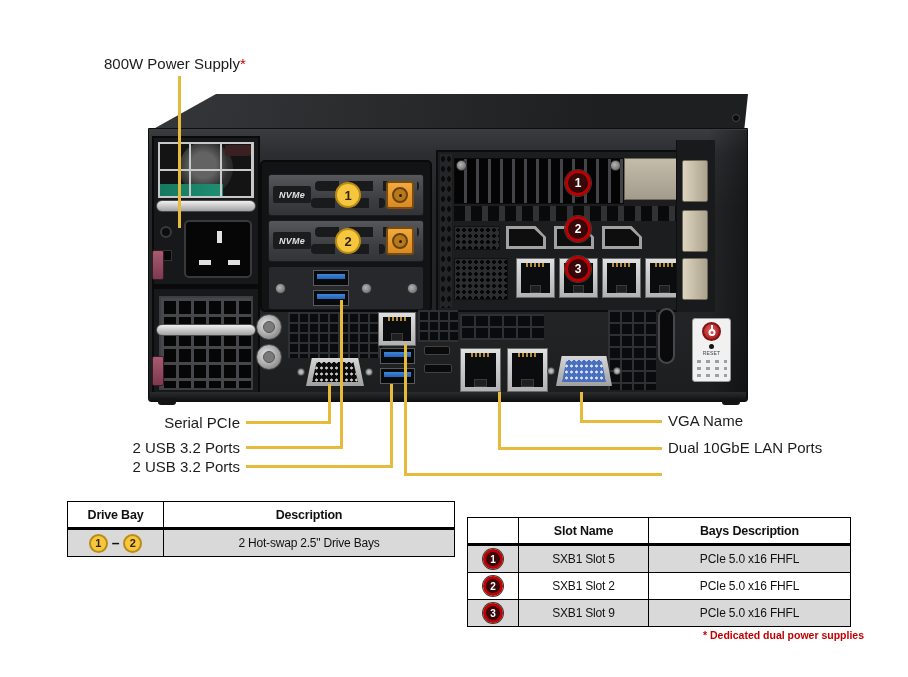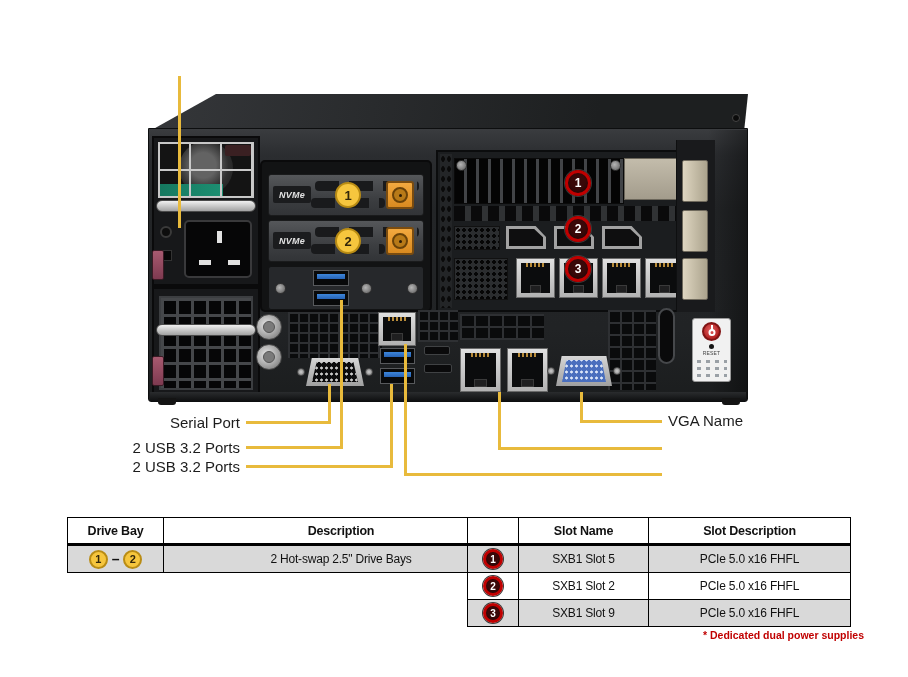--- a/index.html
+++ b/index.html
@@ -180,20 +180,23 @@
   .bay-dash{display:inline-block;margin:0 4px;font-weight:bold;font-size:14px;vertical-align:middle;}
 
   .footnote{position:absolute;right:44px;top:629px;font-size:10.5px;font-weight:bold;
             color:#C00000;z-index:7;}
 </style>
 </head>
 <body>
 
 <div id="stage">
 
+  <div class="callout-label" style="left:104px;top:55px;">
+    <span>800W Power Supply</span><span class="red">*</span>
+  </div>
 
   <div class="cl" style="left:178px;top:76px;width:3px;height:152px;"></div>
   <div class="cl" style="left:328px;top:384px;width:3px;height:40px;"></div>
   <div class="cl" style="left:246px;top:421px;width:85px;height:3px;"></div>
   <div class="cl" style="left:340px;top:300px;width:3px;height:149px;"></div>
   <div class="cl" style="left:246px;top:446px;width:97px;height:3px;"></div>
   <div class="cl" style="left:390px;top:384px;width:3px;height:84px;"></div>
   <div class="cl" style="left:246px;top:465px;width:147px;height:3px;"></div>
   <div class="cl" style="left:580px;top:392px;width:3px;height:31px;"></div>
   <div class="cl" style="left:580px;top:420px;width:82px;height:3px;"></div>
@@ -368,27 +371,28 @@
       <div class="led-row"></div>
       <div class="led-row"></div>
       <div class="led-row"></div>
     </div>
 
     <div class="bottom-strip"></div>
     <div class="foot" style="left:10px;top:306px;"></div>
     <div class="foot" style="left:574px;top:306px;"></div>
   </div>
 
-  <div class="callout-label left-lab" style="top:414px;">Serial Port</div>
+  <div class="callout-label left-lab" style="top:414px;">Serial PCIe</div>
   <div class="callout-label left-lab" style="top:439px;">2 USB 3.2 Ports</div>
   <div class="callout-label left-lab" style="top:458px;">2 USB 3.2 Ports</div>
 
   <div class="callout-label right-lab" style="top:412px;">VGA Name</div>
-
-  <table class="tbl" style="left:67px;top:517px;width:452px;">
+  <div class="callout-label right-lab" style="top:439px;">Dual 10GbE LAN Ports</div>
+
+  <table class="tbl" style="left:67px;top:501px;width:388px;">
     <colgroup>
         <col style="width:96px">
         <col>
       </colgroup>
     <thead>
       <tr>
         <th>Drive Bay</th>
         <th>Description</th>
       </tr>
     </thead>
@@ -405,21 +409,21 @@
   <table class="tbl" style="left:467px;top:517px;width:384px;">
     <colgroup>
         <col style="width:51px">
         <col style="width:130px">
         <col>
       </colgroup>
     <thead>
       <tr>
         <th></th>
         <th>Slot Name</th>
-        <th>Slot Description</th>
+        <th>Bays Description</th>
       </tr>
     </thead>
     <tbody>
       <tr class="gray">
         <td><span class="rbadge sm">1</span></td>
         <td>SXB1 Slot 5</td>
         <td>PCIe 5.0 x16 FHFL</td>
       </tr>
       <tr>
         <td><span class="rbadge sm">2</span></td>

